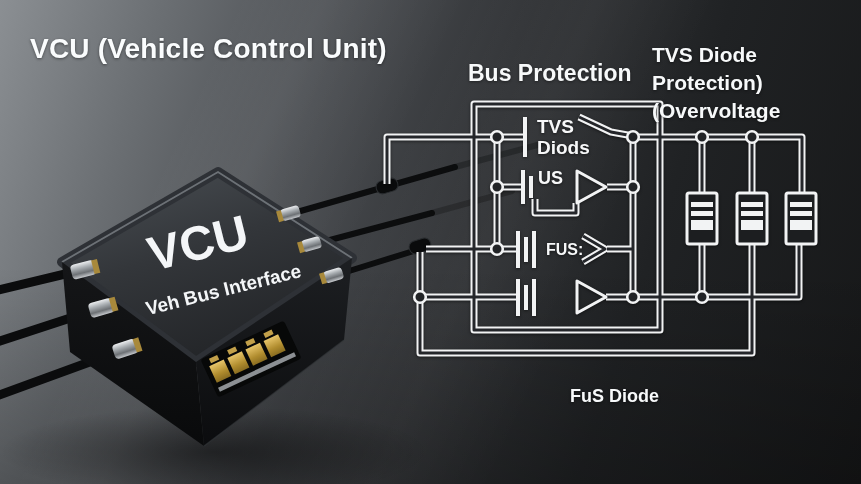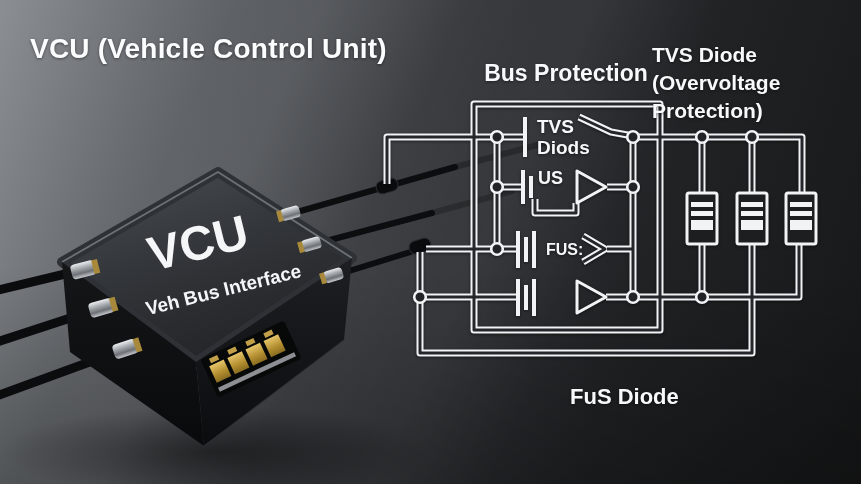--- a/index.html
+++ b/index.html
@@ -6,23 +6,23 @@
   .stage{
     position:relative;width:861px;height:484px;overflow:hidden;
     font-family:"Liberation Sans", sans-serif;
     background:
       linear-gradient(to bottom, rgba(0,0,0,0) 55%, rgba(0,0,0,0.25) 100%),
       linear-gradient(115deg, transparent 22%, rgba(255,255,255,0.055) 30%, transparent 43%, rgba(255,255,255,0.04) 55%, transparent 66%),
       linear-gradient(108deg, #8b8f93 0%, #6b6f73 16%, #4b4e52 34%, #323437 52%, #202224 72%, #161718 100%);
   }
   .lbl{position:absolute;color:#f7f9fa;font-weight:bold;text-shadow:0 1px 3px rgba(0,0,0,.45);}
   .title{left:30px;top:30px;font-size:28px;line-height:37px;letter-spacing:.2px;color:#fafcfd;}
-  .bus-label{left:468px;top:60px;width:196px;text-align:center;font-size:23px;}
+  .bus-label{left:468px;top:60px;width:196px;font-size:23px;}
   .tvs-label{left:652px;top:41px;width:206px;font-size:21px;line-height:28px;}
-  .fus-label{left:570px;top:383px;font-size:22px;line-height:27px;}
+  .fus-label{left:570px;top:383px;font-size:18px;line-height:27px;}
   svg{position:absolute;left:0;top:0;}
   .wire-outer{stroke:#f2f3f4;stroke-width:7;fill:none;stroke-linejoin:round;stroke-linecap:butt;}
   .wire-inner{stroke:#24262a;stroke-width:3;fill:none;stroke-linejoin:round;stroke-linecap:butt;}
   .node{fill:#212326;stroke:#f2f3f4;stroke-width:2.6;}
   .cap{fill:#f2f3f4;}
   .tri{fill:none;stroke:#f2f3f4;stroke-width:3;stroke-linejoin:round;}
   .comp-box{fill:#1c1e20;stroke:#f2f3f4;stroke-width:3;}
   .schem-text{fill:#f7f8f9;font-weight:bold;font-family:"Liberation Sans",sans-serif;}
 </style>
 </head>
@@ -263,21 +263,21 @@
   </svg>
 
   <div class="lbl title">
     <div>VCU (Vehicle Control Unit)</div>
   </div>
 
   <div class="lbl bus-label">Bus Protection</div>
 
   <div class="lbl tvs-label">
     <div>TVS Diode</div>
+    <div>Protection)</div>
     <div>(Overvoltage</div>
-    <div>Protection)</div>
   </div>
 
   <div class="lbl fus-label">
     <div>FuS Diode</div>
   </div>
 
 </div>
 
 </body></html>

